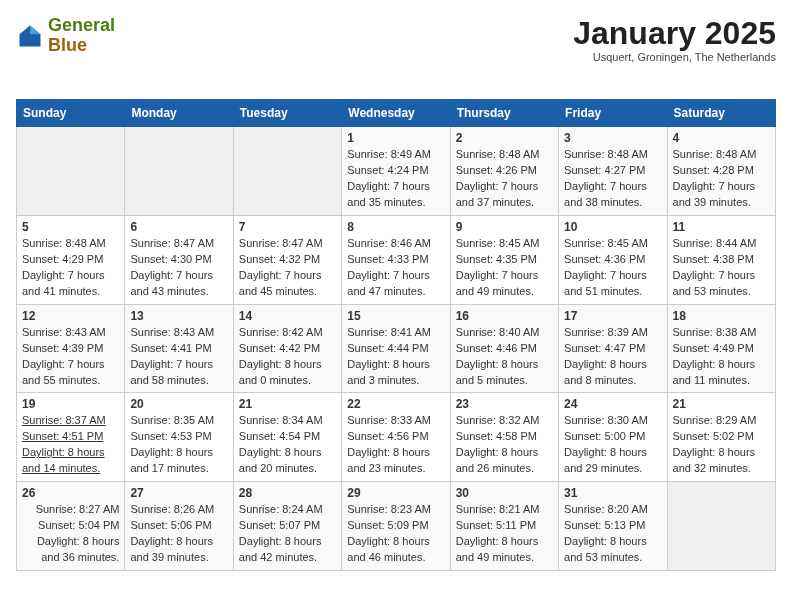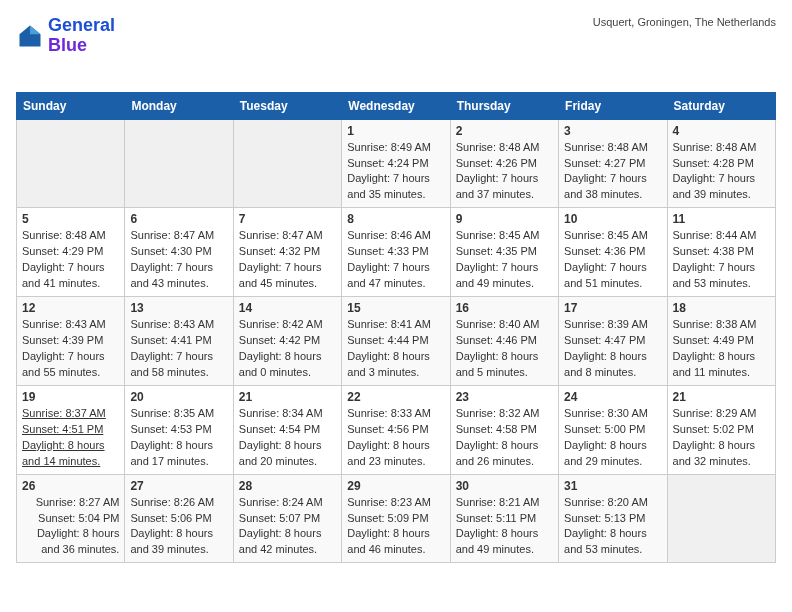--- a/index.html
+++ b/index.html
@@ -19,22 +19,22 @@
     .logo {
       display: flex;
       align-items: center;
       gap: 4px;
     }
     .logo-text {
       font-size: 18px;
       font-weight: bold;
       line-height: 1.1;
     }
-    .logo-general { color: #1d4ed8; }
-    .logo-blue { color: #6d28d9; }
+    .logo-general { color: #4d7c0f; }
+    .logo-blue { color: #a16207; }
     .logo-icon {
       width: 28px;
       height: 28px;
     }
     .title-block {
       text-align: right;
     }
     .title-block h1 {
       font-size: 32px;
       font-weight: bold;
@@ -99,20 +99,21 @@
     <svg class="logo-icon" viewBox="0 0 32 32">
       <polygon points="16,4 28,14 28,28 4,28 4,14" fill="#1a5fa8"></polygon>
       <polygon points="16,4 28,14 16,14" fill="#4a9fd4"></polygon>
     </svg>
     <div class="logo-text">
       <span class="logo-general">General</span><br>
       <span class="logo-blue">Blue</span>
     </div>
   </div>
   <div class="title-block">
+    <h1>January 2025</h1>
     <h2>Usquert, Groningen, The Netherlands</h2>
   </div>
 </div>
 
 <table>
   <thead>
     <tr>
     <th>Sunday</th>
         <th>Monday</th>
         <th>Tuesday</th>

